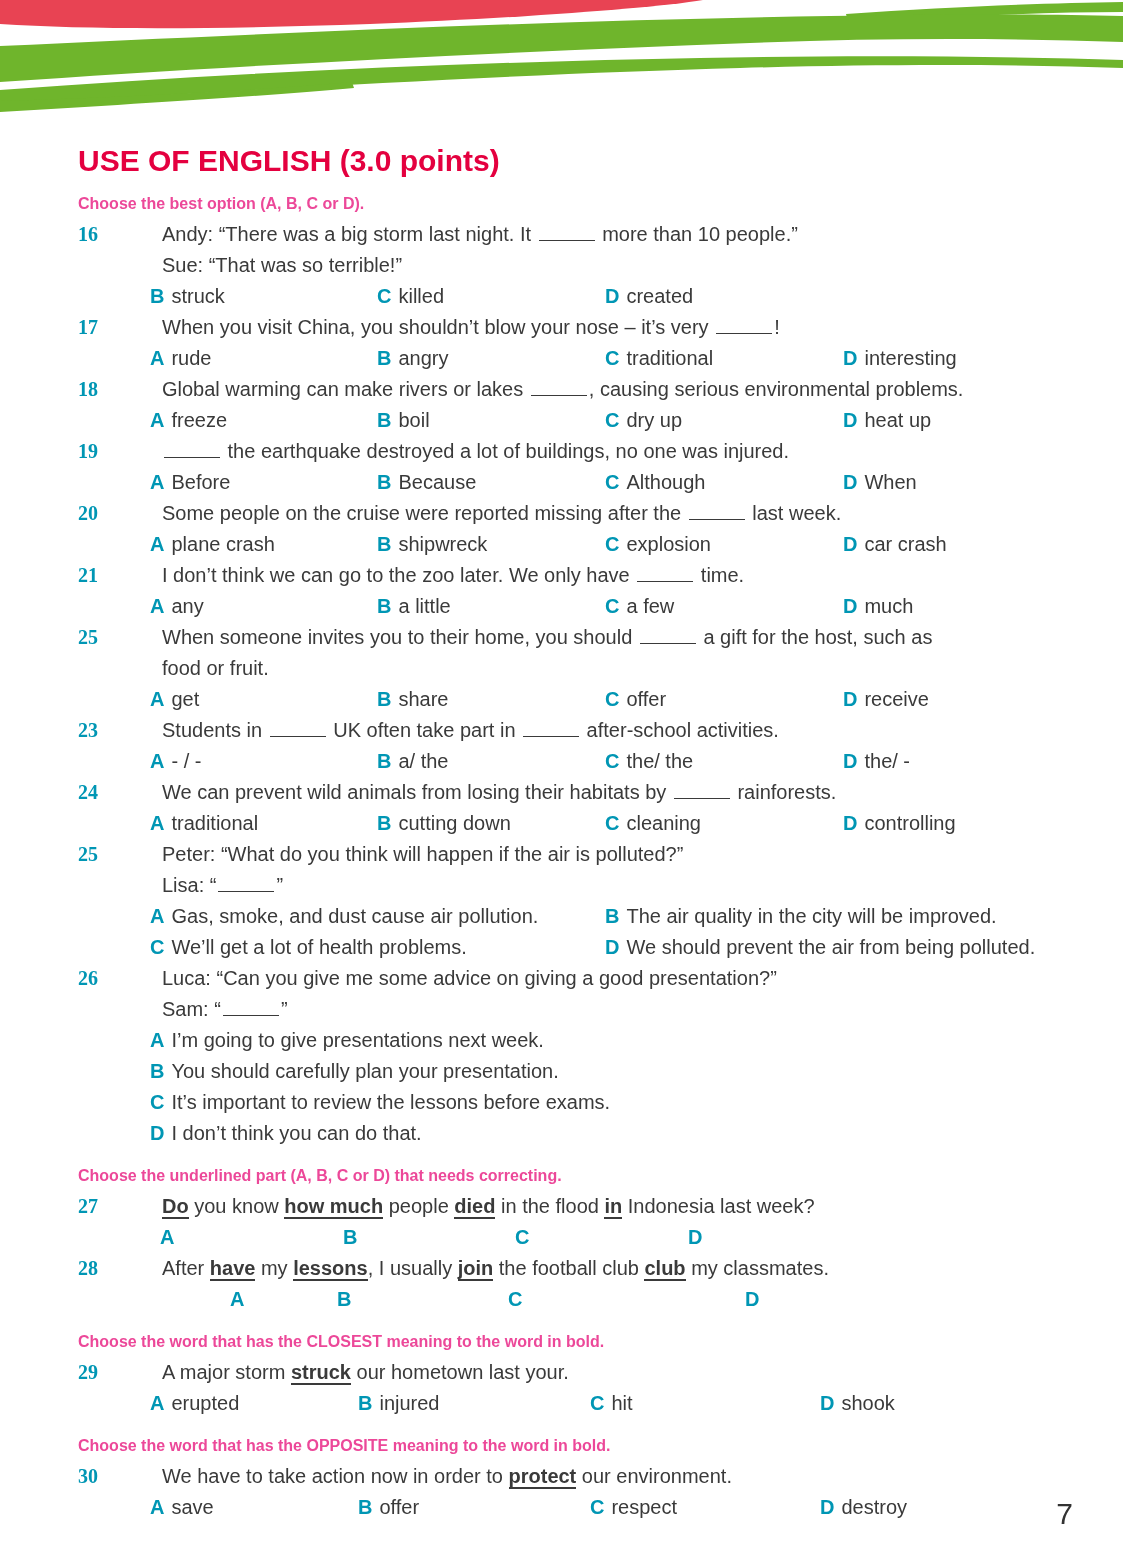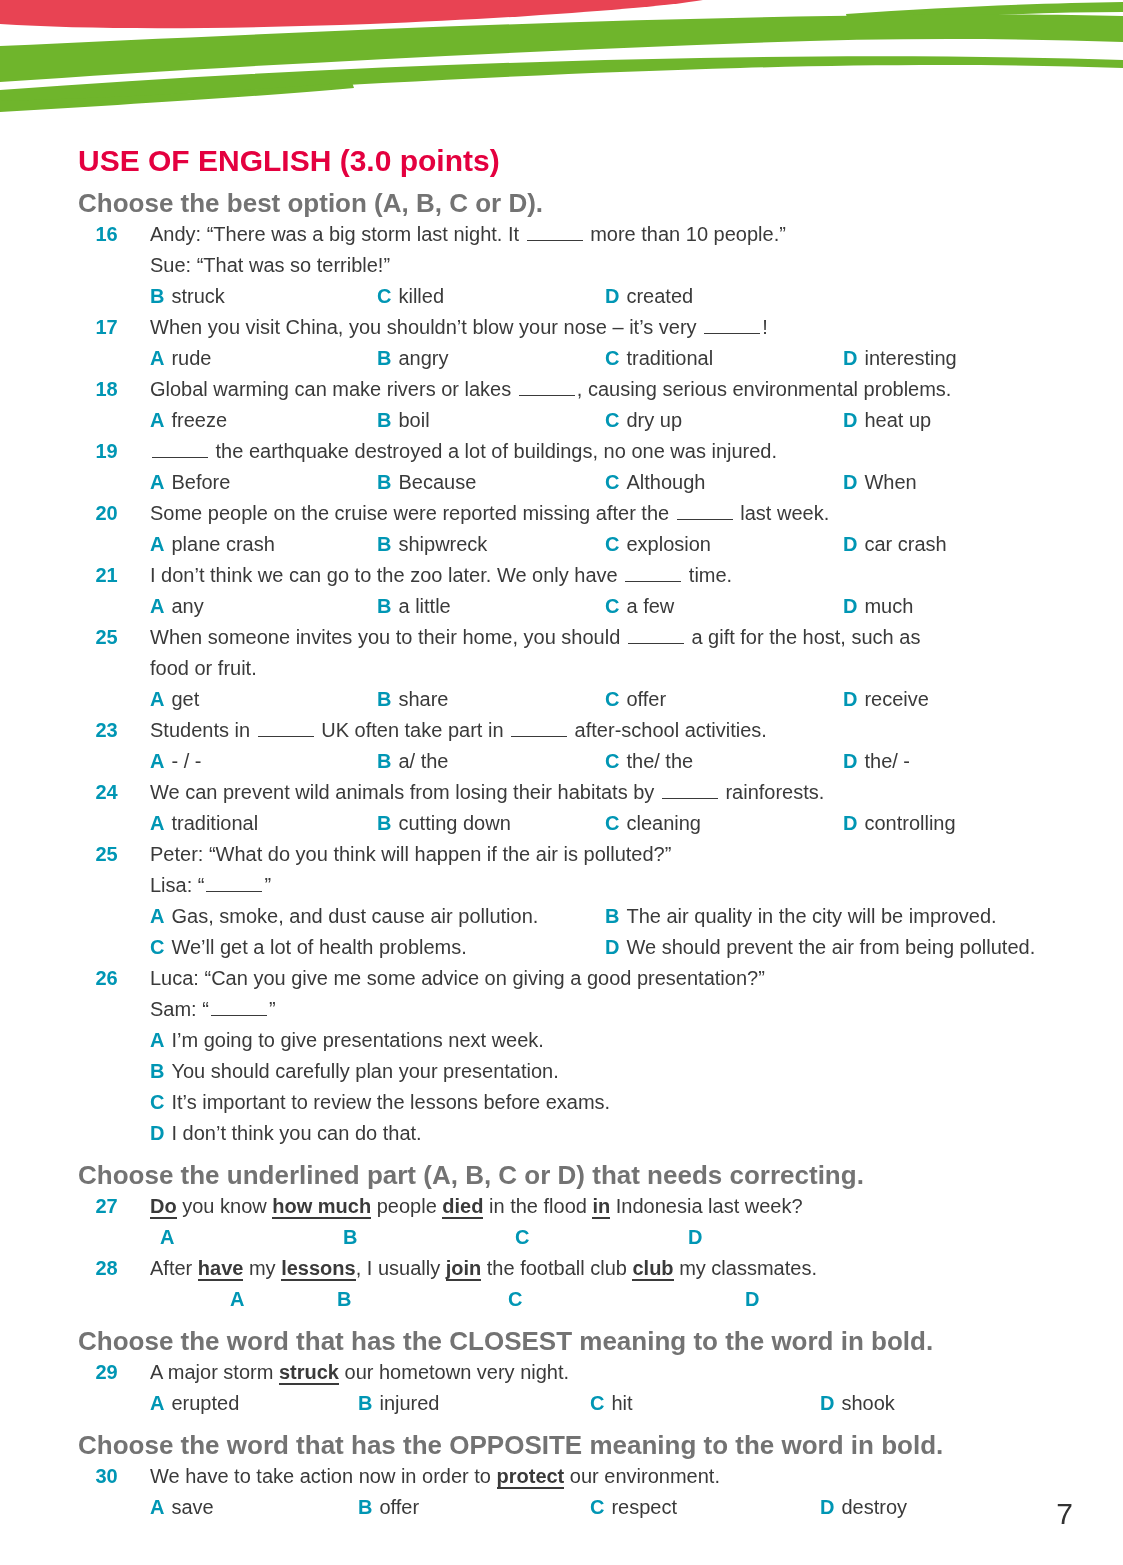--- a/index.html
+++ b/index.html
@@ -12,26 +12,26 @@
     --ink: #3a3a3a;
   }
   body {
     width:1123px; height:1565px; background:#ffffff;
     font-family:"Liberation Sans", sans-serif;
     color:var(--ink); position:relative; overflow:hidden;
   }
   .header-art { display:block; width:1123px; height:118px; }
   .content { padding:20px 40px 0 78px; }
   .title { color:var(--title); font-size:30px; font-weight:bold; margin:6px 0 10px; }
-  .instruction { font-weight:bold; font-size:26px; line-height:31px; color:#737373; }
+  .instruction { font-weight:bold; font-size:16px; line-height:31px; color:#ec4899; }
   .section:not(:first-child) { margin-top:11px; }
   .question { display:flex; align-items:flex-start; }
-  .qnum { width:57px; min-width:57px; text-align:center; color:var(--accent); font-weight:bold; font-size:20px; line-height:31px; }
+  .qnum { width:57px; min-width:57px; text-align:left; color:var(--accent); font-weight:bold; font-size:20px; line-height:31px;font-family:Liberation Serif, serif; }
   .qbody { flex:1; padding-left:15px; font-size:20px; line-height:31px; }
-  .qline { min-height:31px; }
+  .qline { min-height:31px;margin-left:12px; }
   .blank { display:inline-block; width:56px; height:13px; border-bottom:1.5px solid var(--ink); margin:0 2px; }
   .uline { font-weight:bold; border-bottom:2px solid var(--ink); }
   .options.row4  { display:grid; grid-template-columns:227px 228px 238px 1fr; }
   .options.row4b { display:grid; grid-template-columns:208px 232px 230px 1fr; }
   .options.row2  { display:grid; grid-template-columns:455px 1fr; }
   .options.stack .option { display:block; }
   .option { line-height:31px; }
   .letter { color:var(--accent); font-weight:bold; margin-right:7px; }
   .options.letters { position:relative; height:31px; }
   .options.letters .option { position:absolute; top:0; }
@@ -216,21 +216,21 @@
                 <div class="option" style="left: 595px;"><span class="letter">D</span></div>
               </div>
             </div>
           </div>
         </div>
         <div class="section">
           <div class="instruction">Choose the word that has the CLOSEST meaning to the word in bold.</div>
           <div class="question">
             <div class="qnum">29</div>
             <div class="qbody">
-              <div class="qline"><span class="seg">A major storm </span><span class="uline">struck</span><span class="seg"> our hometown very night.</span></div>
+              <div class="qline"><span class="seg">A major storm </span><span class="uline">struck</span><span class="seg"> our hometown last your.</span></div>
               <div class="options row4b">
                 <div class="option"><span class="letter">A</span><span class="otext">erupted</span></div>
                 <div class="option"><span class="letter">B</span><span class="otext">injured</span></div>
                 <div class="option"><span class="letter">C</span><span class="otext">hit</span></div>
                 <div class="option"><span class="letter">D</span><span class="otext">shook</span></div>
               </div>
             </div>
           </div>
         </div>
         <div class="section">

